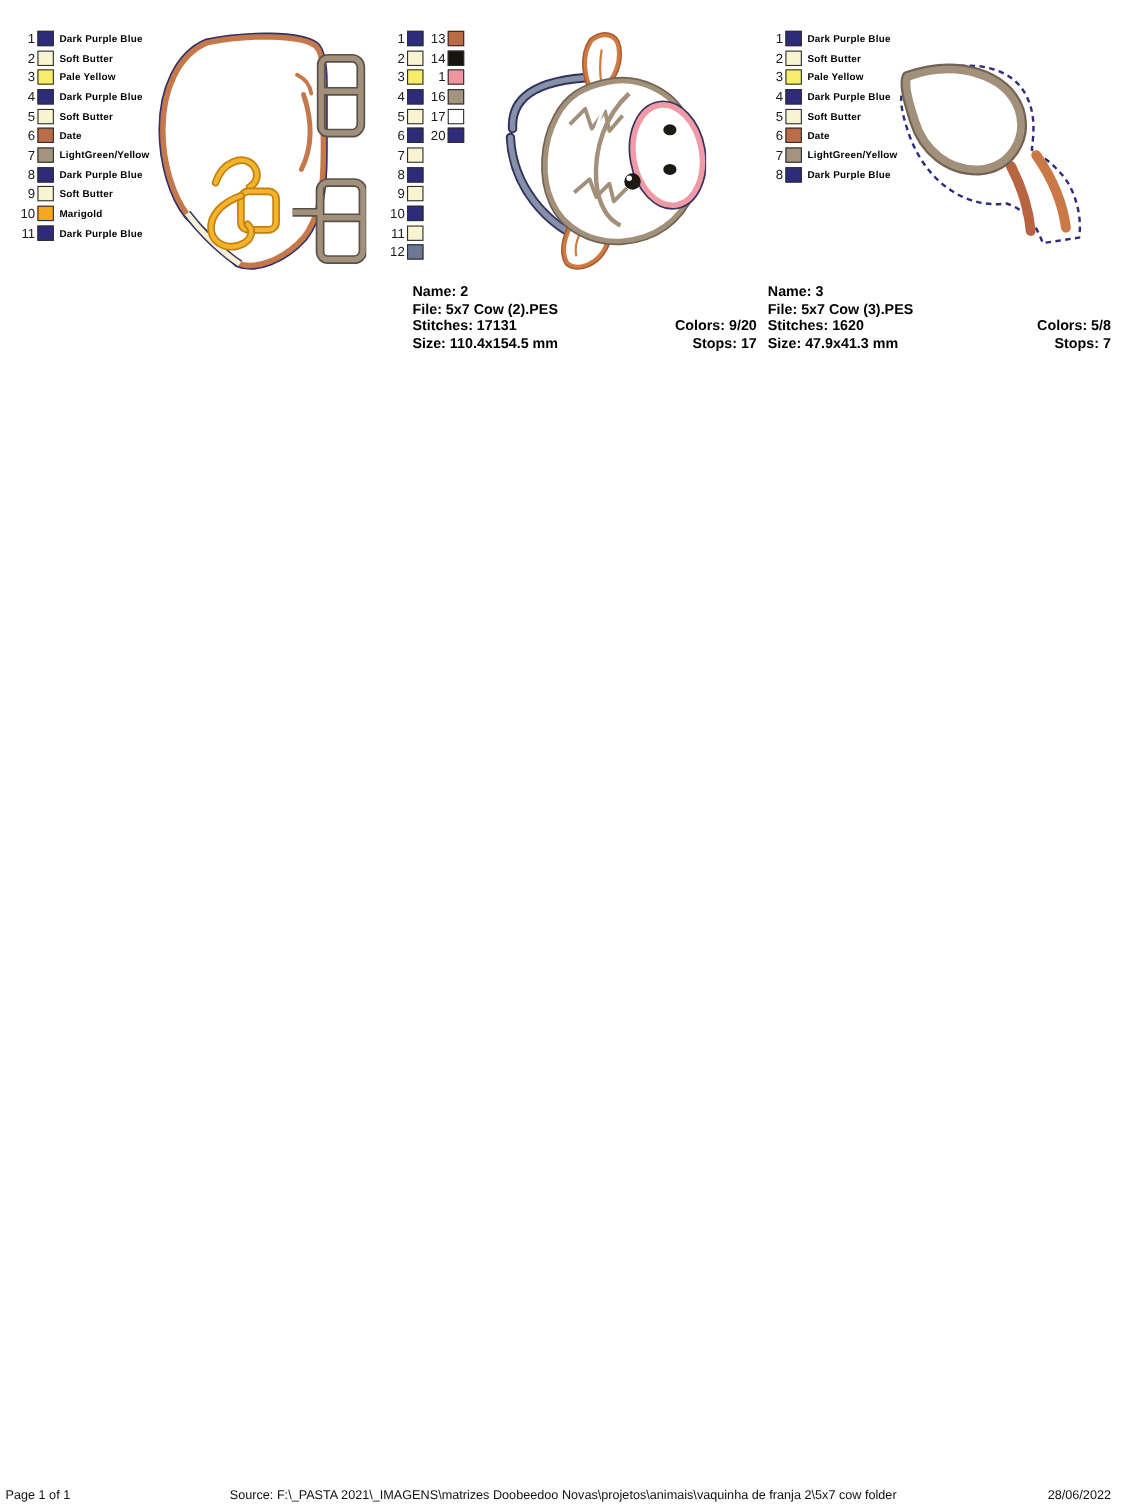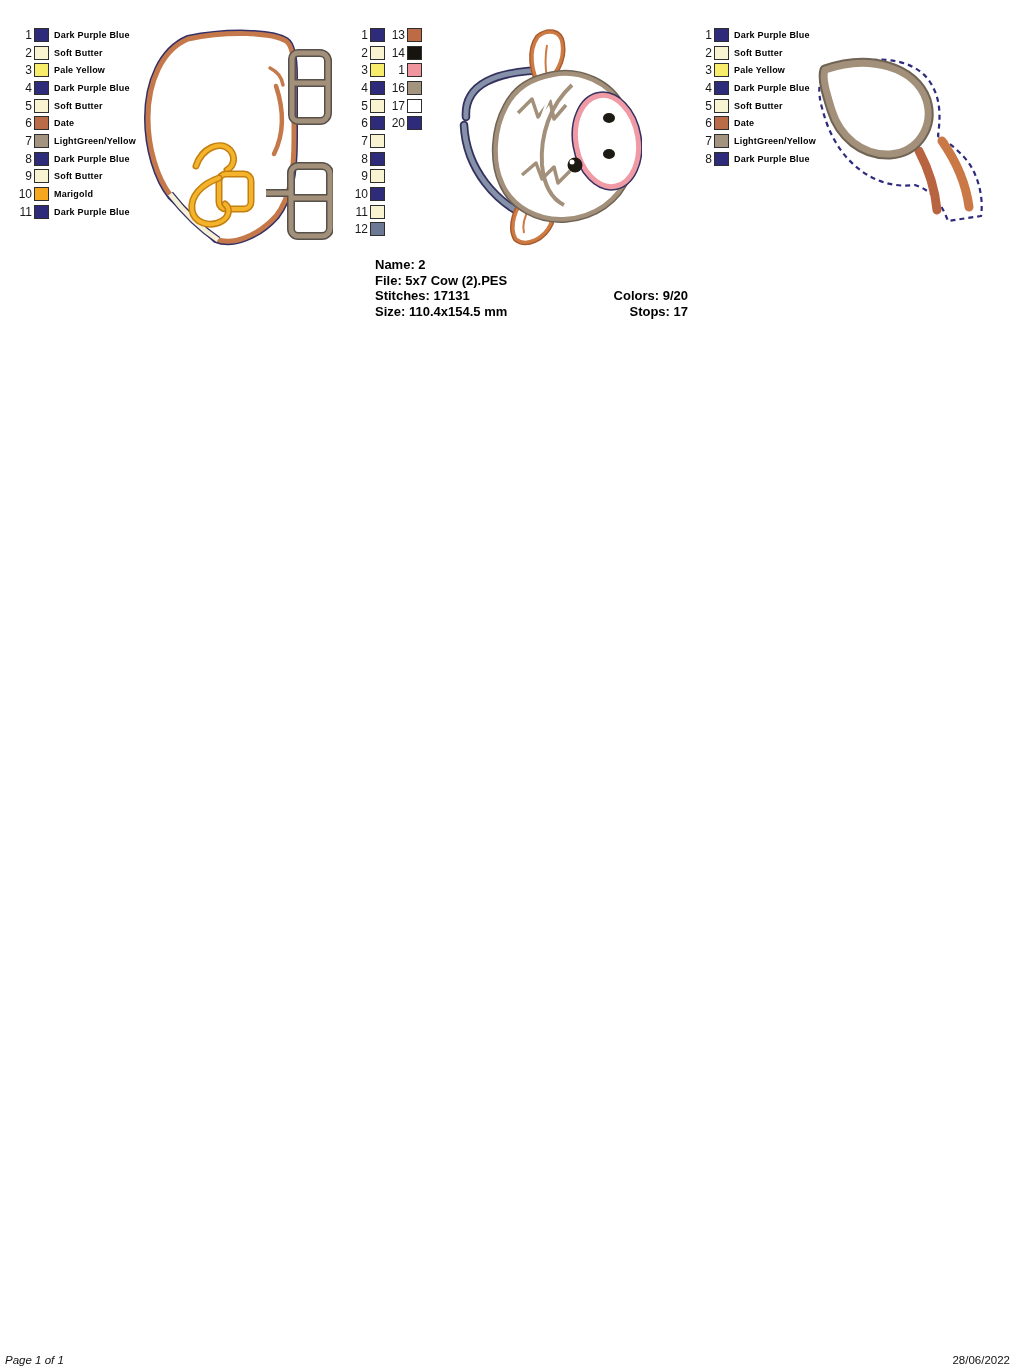--- a/index.html
+++ b/index.html
@@ -19,21 +19,21 @@
   .thread-label { margin-left:5px; font-size:9px; font-weight:bold; white-space:nowrap; letter-spacing:0.2px; }
 
   
   .info { position:absolute; font-size:13px; font-weight:bold; line-height:15.6px; }
   .info-row { display:flex; justify-content:space-between; }
 
   .art { position:absolute; }
 
   
   .footer { position:absolute; left:0; right:0; bottom:4px; height:15px; font-size:11.5px; color:#111; }
-  .footer-page { position:absolute; left:5px; bottom:0;font-style:italic; }
+  .footer-page { position:absolute; left:5px; bottom:0; }
   .footer-src  { position:absolute; left:0; right:0; bottom:0; text-align:center; }
   .footer-date { position:absolute; right:14px; bottom:0; }
 </style>
 </head>
 <body>
 
 <div class="page">
 
   <div class="threads" style="left:16px; top:26px;">
       <div class="thread-col">
@@ -309,19 +309,32 @@
     <g>
       <path d="M119 103 C129 122,135 141,137 162" fill="none" stroke="#b96440" stroke-width="9" stroke-linecap="round"></path>
       <path d="M142 93 C156 113,166 136,169 159" fill="none" stroke="#c97846" stroke-width="9" stroke-linecap="round"></path>
     </g>
     <g>
       <path d="M25 22 C70 6,115 20,126 52 C134 78,118 104,90 106 C62 107,40 88,32 62 C27 46,22 30,25 22 Z" fill="#ffffff" stroke="#6f6354" stroke-width="11" stroke-linejoin="round"></path>
       <path d="M25 22 C70 6,115 20,126 52 C134 78,118 104,90 106 C62 107,40 88,32 62 C27 46,22 30,25 22 Z" fill="#ffffff" stroke="#a3907a" stroke-width="7" stroke-linejoin="round"></path>
     </g>
   </svg>
 
+  <div class="info" style="left:698px; top:257px; width:312px;">
+    <div>Name: 3</div>
+    <div>File: 5x7 Cow (3).PES</div>
+    <div class="info-row">
+      <span>Stitches: 1620</span>
+      <span>Colors: 5/8</span>
+    </div>
+    <div class="info-row">
+      <span>Size: 47.9x41.3 mm</span>
+      <span>Stops: 7</span>
+    </div>
+  </div>
 
   <div class="footer">
+    <span class="footer-src">Source: F:\_PASTA 2021\_IMAGENS\matrizes Doobeedoo Novas\projetos\animais\vaquinha de franja 2\5x7 cow folder</span>
     <span class="footer-page">Page 1 of 1</span>
     <span class="footer-date">28/06/2022</span>
   </div>
 
 </div>
 
 </body></html>

